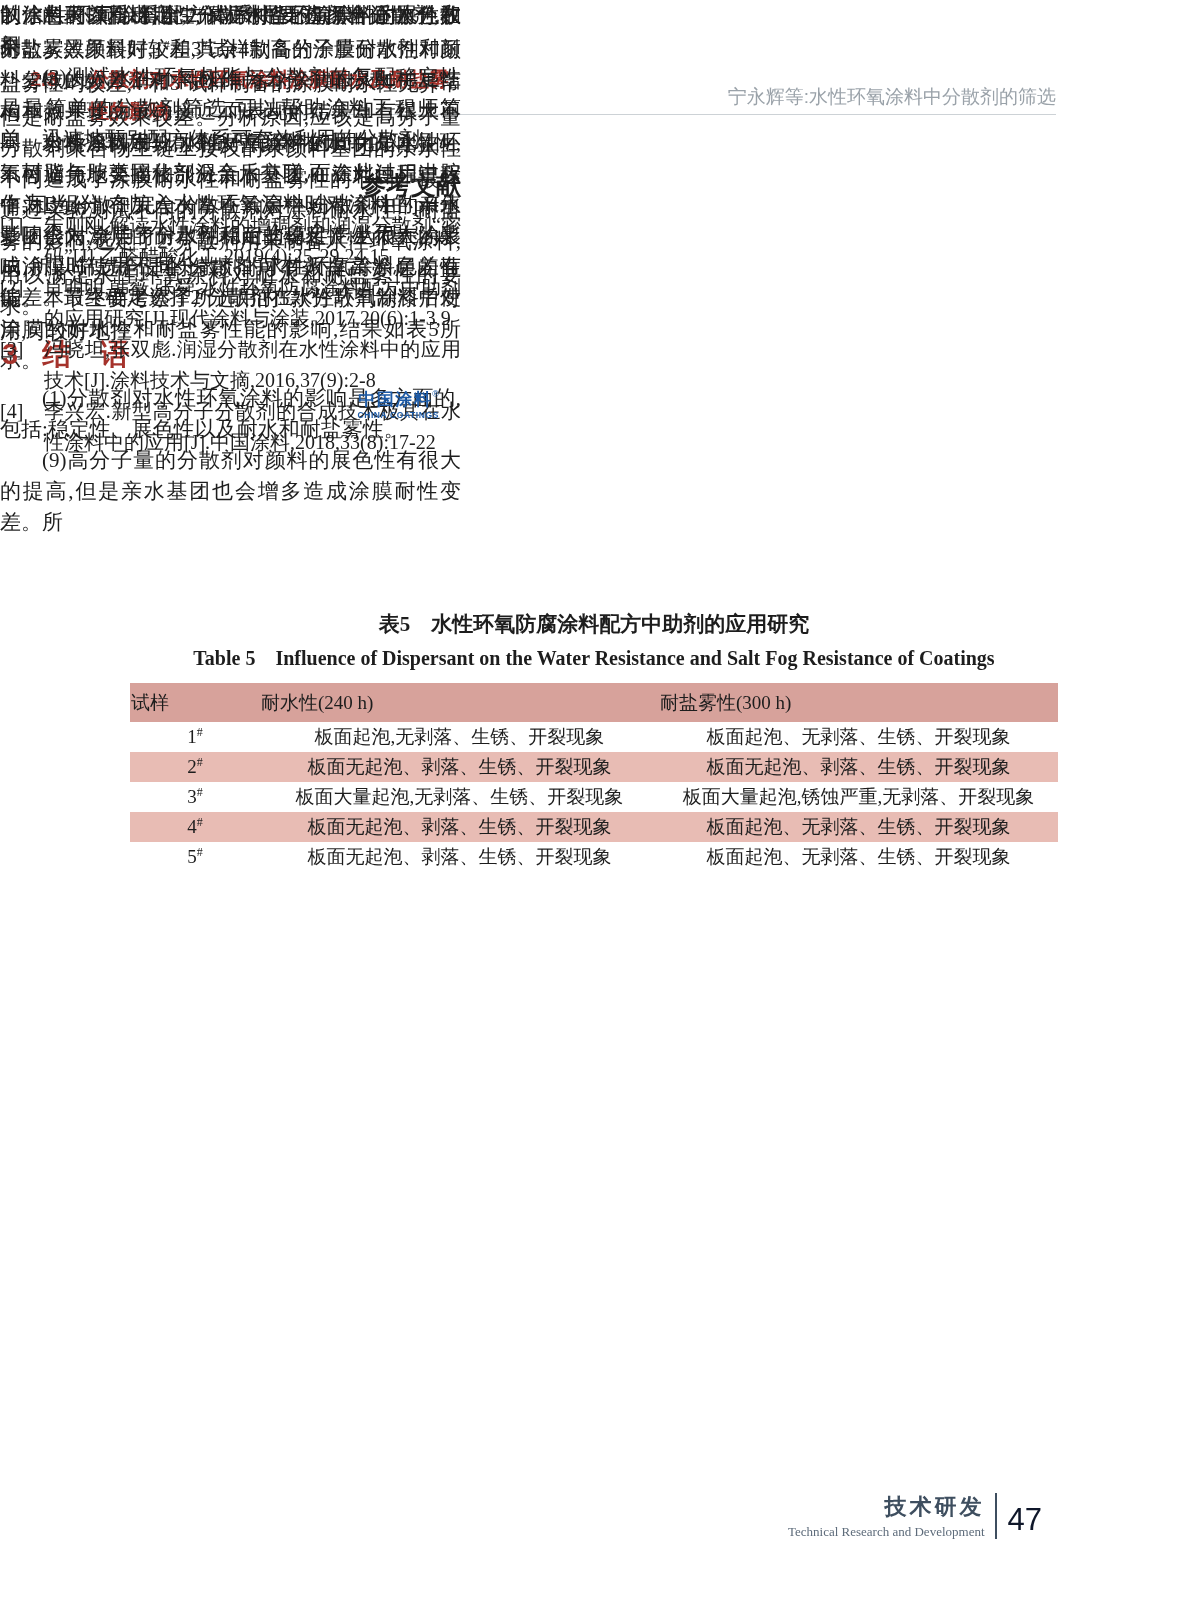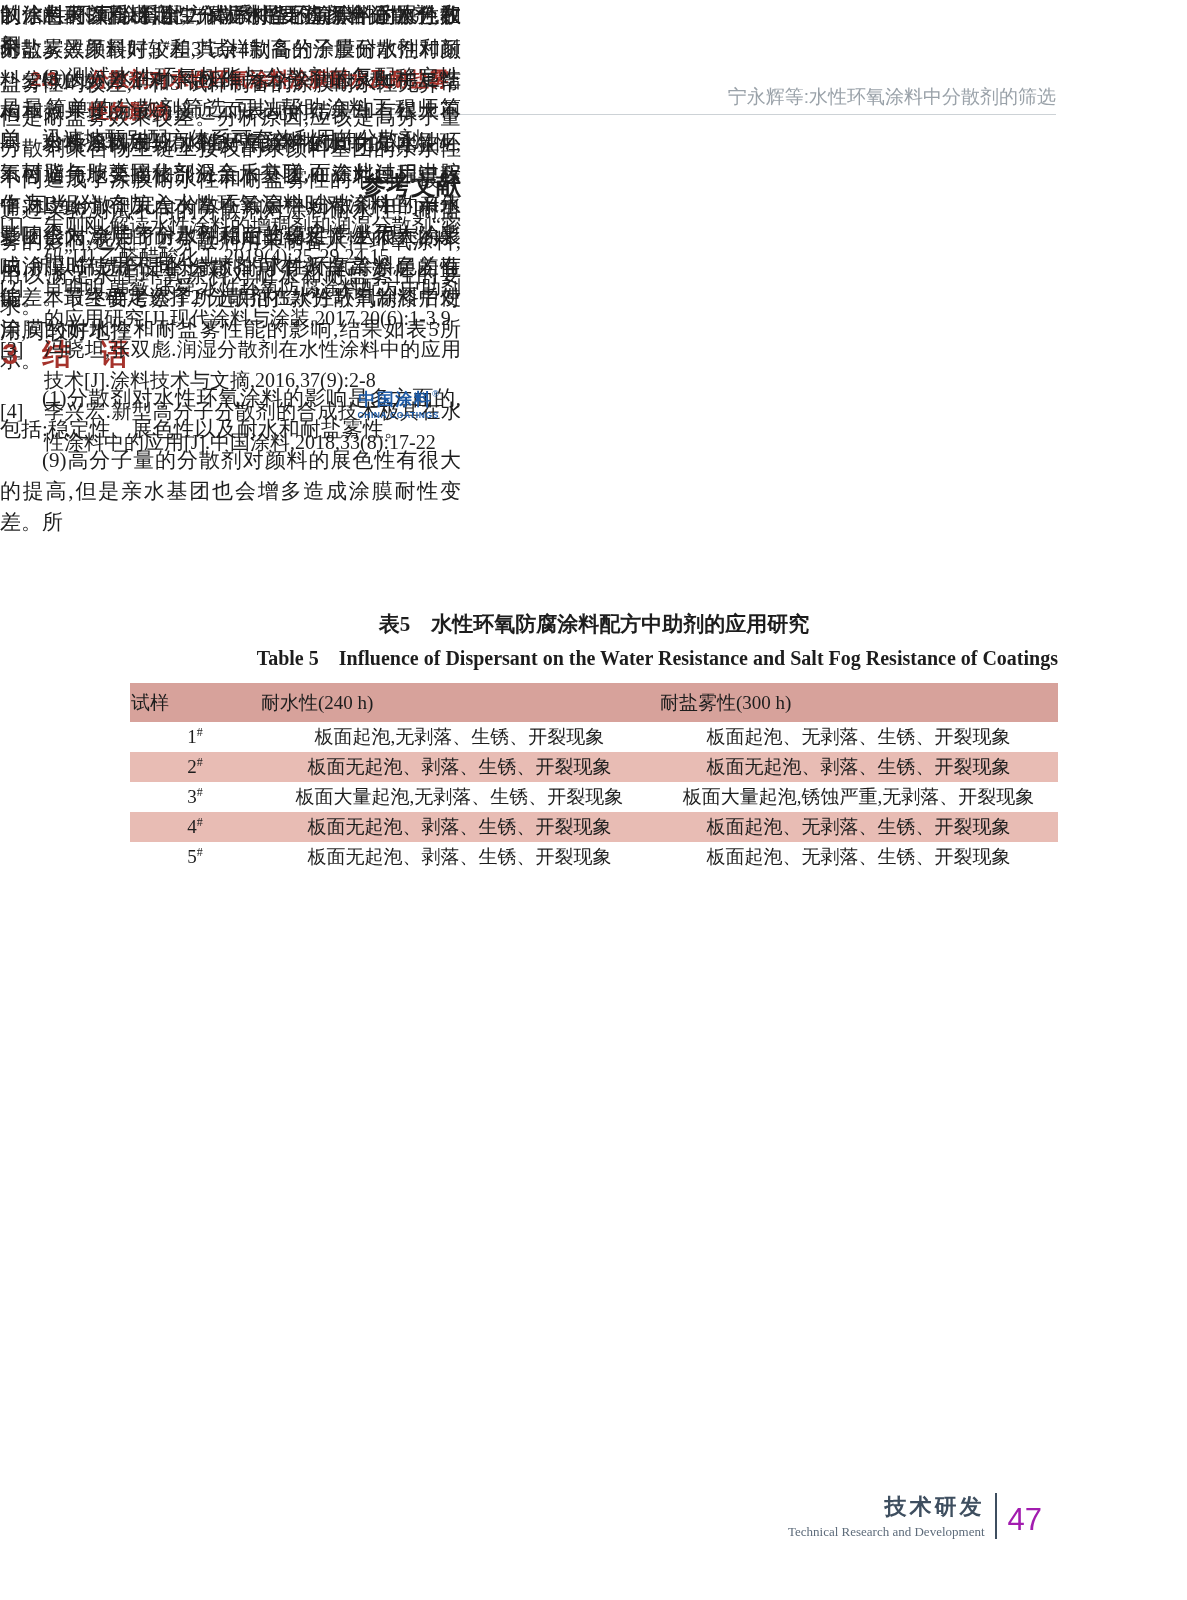--- a/index.html
+++ b/index.html
@@ -22,21 +22,21 @@
 
   .sec23 {
     color:#a5322b; font-weight:bold; font-size:20px; line-height:32px;
     padding-left:89px; margin:1px 0;
     font-family:"Liberation Sans","DejaVu Sans",sans-serif; text-align:left;
   }
   .sec23-num { display:inline-block; width:59px; margin-left:-59px; }
 
   .table-block { position:absolute; left:130px; top:610px; width:928px; }
   .cap-zh { text-align:center; font-weight:bold; font-size:21px; margin:0 0 7px 0; }
-  .cap-en { text-align:right; font-weight:bold; font-size:20px; margin:0 0 11px 0; }
+  .cap-en { text-align:center; font-weight:bold; font-size:20px; margin:0 0 11px 0; }
   table.t5 { width:100%; border-collapse:collapse; table-layout:fixed; font-size:19px; }
   table.t5 th { background:#d7a29b; font-weight:normal; height:37px; text-align:left; }
   table.t5 td { height:28px; text-align:center; }
   table.t5 tr.alt { background:#e8bcb4; }
   table.t5 .c-sample { width:14%; }
   table.t5 .c-water  { width:43%; }
   table.t5 .c-salt   { width:43%; }
 
   .sec3 {
     color:#a5322b; font-weight:bold; font-size:29px; margin:17px 0 13px 2px;
@@ -58,21 +58,21 @@
   .logo-en { font-size:8.5px; font-weight:bold; letter-spacing:0.6px; margin-top:1px; }
 
   .footer {
     position:absolute; top:1492px; right:145px; display:flex; align-items:center;
     font-family:"Liberation Sans","DejaVu Sans",sans-serif;
   }
   .footer-text { text-align:right; margin-right:10px; }
   .footer-zh { font-size:22px; font-weight:bold; color:#3e4e5f; letter-spacing:3px; }
   .footer-en { font-size:13px; color:#5d6b7a; font-family:"Liberation Serif","DejaVu Serif",serif; margin-top:2px; }
   .footer-bar { width:2px; height:46px; background:#3e4e5f; margin-right:11px; }
-  .footer-page { font-size:31px; color:#a21caf;margin-top:8px; }
+  .footer-page { font-size:31px; color:#0f172a;margin-top:8px; }
 </style>
 </head>
 <body>
 
 <div class="page">
 
   <div class="running-title">宁永辉等:水性环氧涂料中分散剂的筛选</div>
   <div class="head-rule"></div>
 
   <div class="col" id="col-tl">

